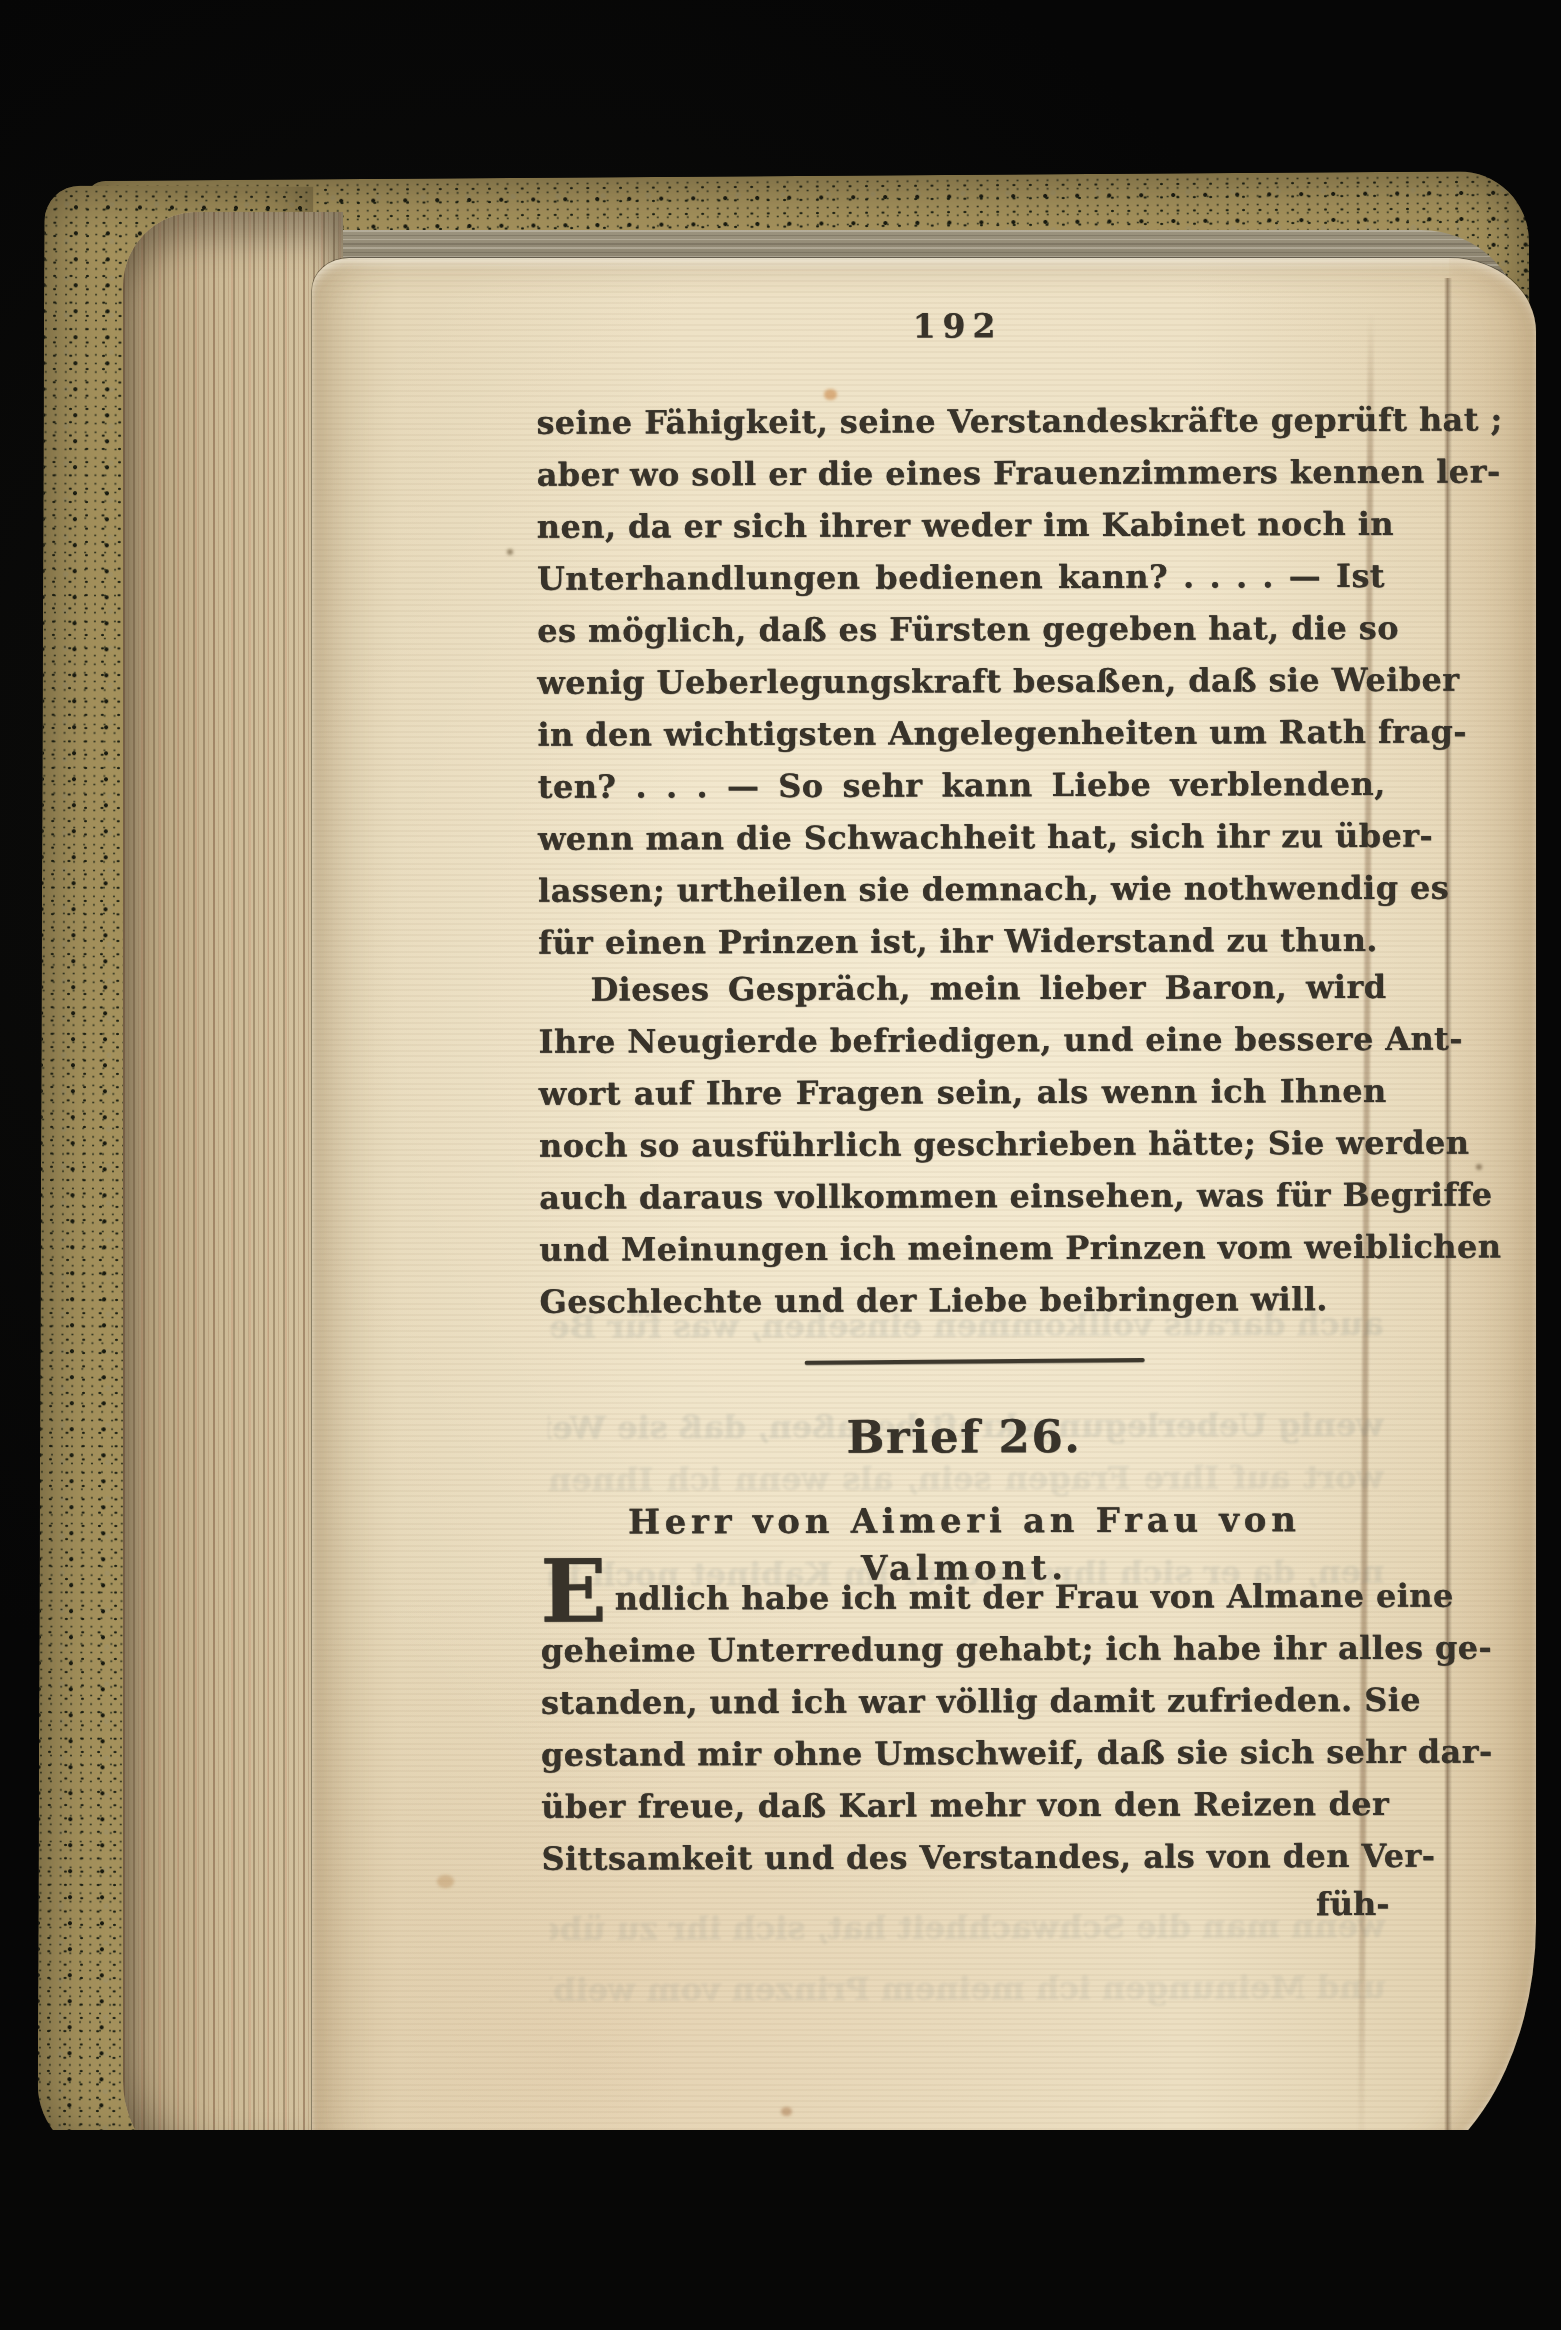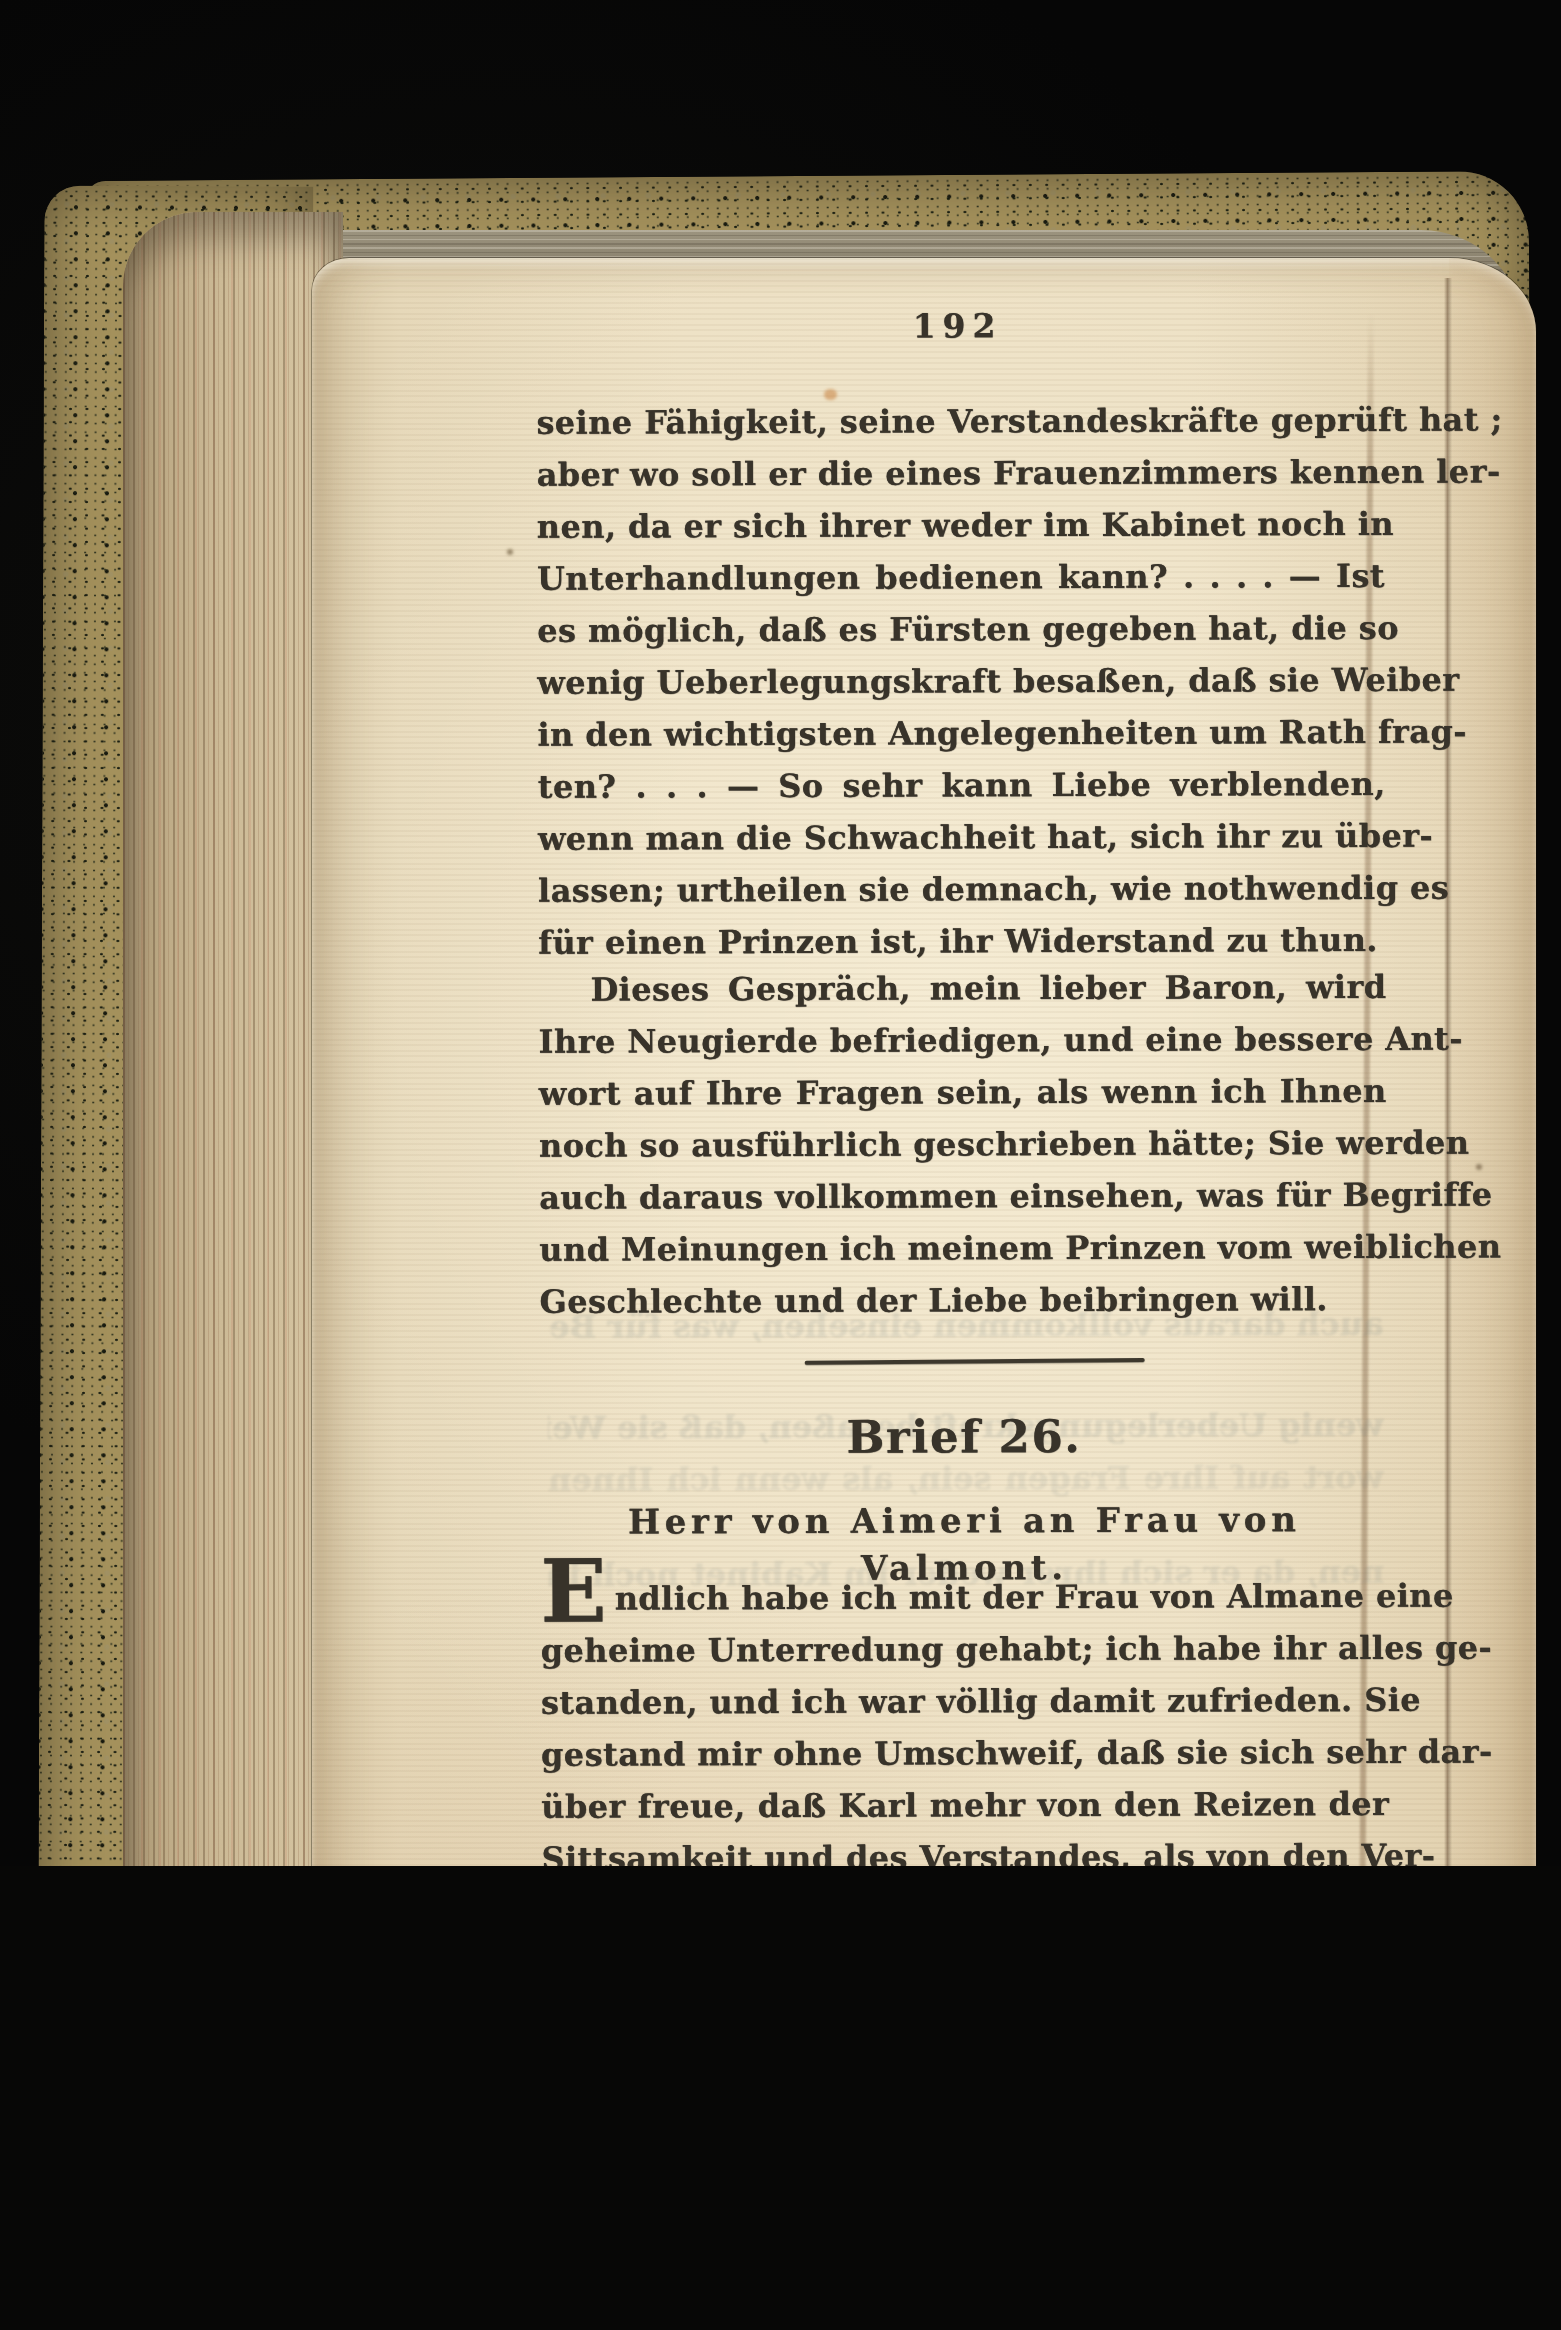--- a/index.html
+++ b/index.html
@@ -1,16 +1,16 @@
 <!DOCTYPE html>
 <html style="font-size:12.5px"><head>
 <meta charset="utf-8">
 <style>
   html,body{margin:0;padding:0;background:#070706;}
-  .scene{position:relative;width:1562px;height:1866px;overflow:hidden;
+  .scene{position:relative;width:1562px;height:2130px;overflow:hidden;
          background:radial-gradient(60% 45% at 32% 38%, #0d0d0b, #060606);
          font-family:"DejaVu Serif","Liberation Serif",serif;}
   
   .cover{background-color:#a4915c;
     background-image:
       radial-gradient(circle, rgba(18,24,14,.95) 1px, transparent 1.5px),
       radial-gradient(circle, rgba(30,38,24,.85) 0.8px, transparent 1.2px),
       radial-gradient(circle, rgba(10,14,8,.9) 1.7px, transparent 2.3px),
       radial-gradient(circle, rgba(160,145,100,.9) 2.3px, transparent 3.3px);
     background-size:16.4px 13.3px,10px 8.6px,32px 26px,45px 37px;

